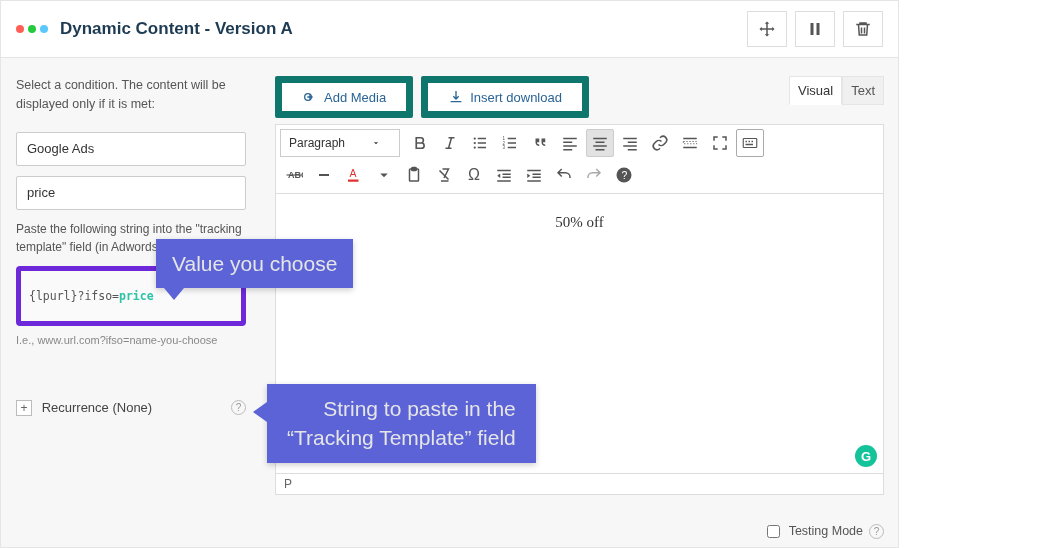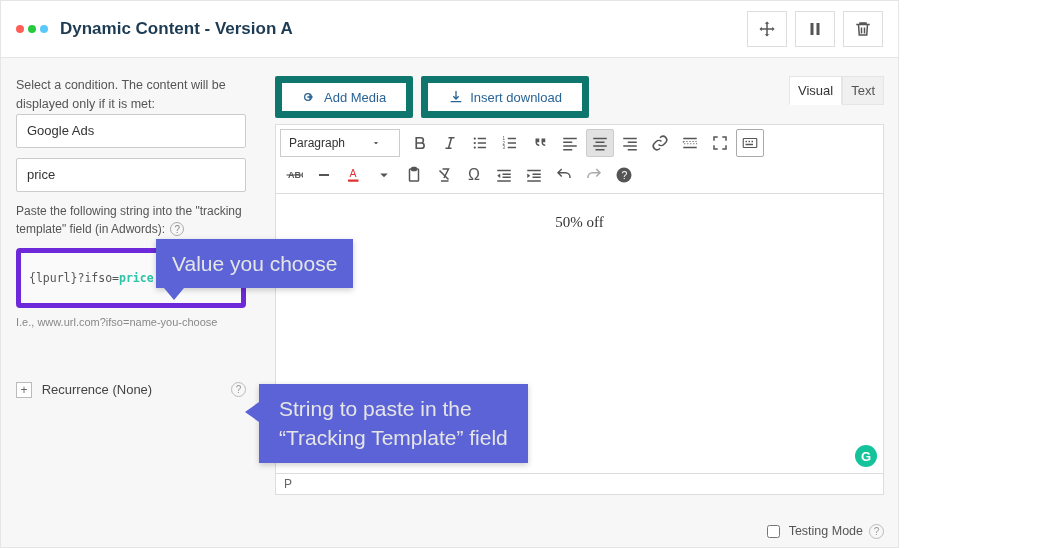--- a/index.html
+++ b/index.html
@@ -12,21 +12,21 @@
   .dot.r { background: #ff5f56; }
   .dot.g { background: #27c93f; }
   .dot.b { background: #5ac8fa; }
   .title { font-size: 17px; font-weight: 600; color: #1d3b53; }
   .header-right { display: flex; gap: 8px; }
   .hbtn { width: 40px; height: 36px; display: flex; align-items: center; justify-content: center; border: 1px solid #ddd; background: #fff; cursor: pointer; color: #555; }
   .hbtn svg { width: 18px; height: 18px; }
 
   .body { display: flex; height: calc(100% - 95px); }
   .sidebar { width: 260px; padding: 18px 15px; flex-shrink: 0; }
-  .desc { color: #555; font-size: 12.5px; line-height: 1.5; }
+  .desc { color: #555; font-size: 12.5px; line-height: 1.5; margin-bottom: 18px; }
   .select, .input { width: 100%; height: 34px; border: 1px solid #ccc; background: #fff; padding: 0 10px; font-size: 13px; border-radius: 2px; margin-bottom: 10px; display: flex; align-items: center; justify-content: space-between; position: relative; }
   .select { cursor: pointer; }
   .select svg { width: 14px; height: 14px; }
   .helper { color: #555; font-size: 12px; line-height: 1.5; margin: 8px 0 10px; }
   .helper .q { display: inline-flex; width: 14px; height: 14px; border: 1px solid #aaa; border-radius: 50%; align-items: center; justify-content: center; font-size: 10px; color: #888; margin-left: 2px; vertical-align: middle; }
   .code-box { width: 100%; border: 5px solid #6d28d9; background: #fafafa; padding: 18px 8px; font-family: ui-monospace, Menlo, Consolas, monospace; font-size: 11.5px; border-radius: 4px; }
   .code-box .literal { color: #555; }
   .code-box .highlight { color: #2dc4a7; font-weight: 600; }
   .example { color: #888; font-size: 11px; margin-top: 8px; }
   .recurrence-row { display: flex; align-items: center; justify-content: space-between; margin-top: 54px; color: #444; font-size: 13px; }
@@ -56,21 +56,21 @@
   .grammarly { position: absolute; right: 6px; bottom: 6px; width: 22px; height: 22px; background: #15c39a; color: #fff; border-radius: 50%; display: flex; align-items: center; justify-content: center; font-weight: 700; font-size: 13px; font-family: Arial; }
   .editor-path { border: 1px solid #ddd; border-top: none; background: #fff; padding: 3px 8px; font-size: 12px; color: #666; }
 
   .footer { position: absolute; bottom: 0; right: 14px; height: 32px; display: flex; align-items: center; gap: 6px; color: #555; font-size: 12.5px; }
   .footer input { margin-right: 3px; }
 
   .callout { position: absolute; background: #5b63d6; color: #e5e5e5; padding: 10px 16px; font-size: 21px; line-height: 1.4; z-index: 10; box-shadow: 0 2px 6px rgba(0,0,0,0.2); }
   .callout .arrow { position: absolute; width: 0; height: 0; }
   .callout.c1 { left: 155px; top: 238px; }
   .callout.c1 .arrow { left: 8px; top: 100%; border-left: 10px solid transparent; border-right: 10px solid transparent; border-top: 12px solid #5b63d6; }
-  .callout.c2 { left: 258px; top: 383px; padding: 10px 20px; }
+  .callout.c2 { left: 266px; top: 383px; padding: 10px 20px; text-align: right; }
   .callout.c2 .arrow { right: 100%; top: 18px; border-top: 10px solid transparent; border-bottom: 10px solid transparent; border-right: 14px solid #5b63d6; }
 
   .line-hr { height:2px; background:#555; width:10px; }
 </style>
 </head>
 <body>
 
 <div class="container">
 
   <div class="header">

